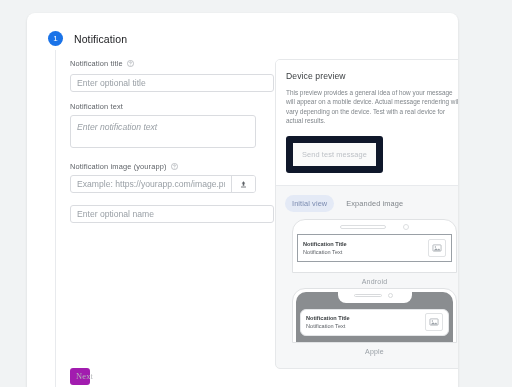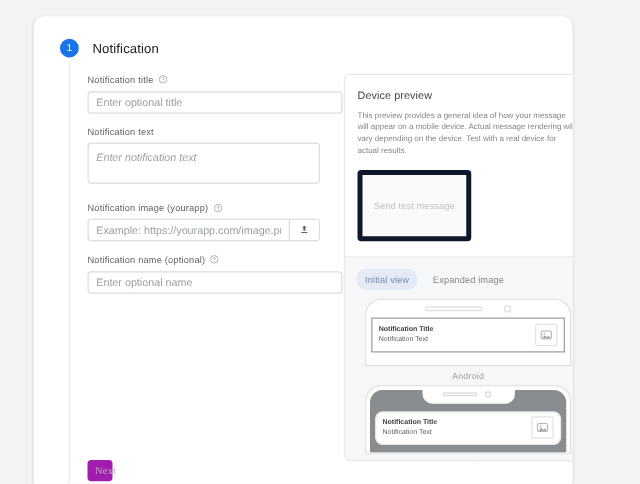--- a/index.html
+++ b/index.html
@@ -205,27 +205,27 @@
     letter-spacing: .1px;
   }
   .preview-desc {
     font-size: 6.4px;
     line-height: 9.4px;
     color: #80868b;
     margin-bottom: 10px;
   }
   .send-test-btn {
     display: inline-block;
-    border: 4px solid #0f172a;
+    border: 7px solid #0f172a;
     border-radius: 3px;
     background: #fafafa;
     color: #bdc1c6;
     font-family: "Liberation Sans", sans-serif;
     font-size: 7.4px;
-    padding: 20px 9px;
+    padding: 7px 9px;
     letter-spacing: .1px;
     cursor: default;
   }
 
   .tabs {
     display: flex;
     align-items: center;
     gap: 5px;
     padding: 9px 9px 4px 9px;
   }
@@ -453,30 +453,20 @@
               <svg viewBox="0 0 16 16" width="9" height="9">
                   <path d="M8 2.4 L11.2 6.0 L9.4 6.0 L9.4 10.0 L6.6 10.0 L6.6 6.0 L4.8 6.0 Z" fill="#5f6368"></path>
                   <rect x="3.6" y="11.7" width="8.8" height="1.5" fill="#5f6368"></rect>
                 </svg>
             </span>
           </div>
         </div>
       </div>
 
       <div class="field">
-        <div class="field-label">
-          <span>Notification name (optional)</span>
-          <span class="help-icon">
-            <svg viewBox="0 0 16 16" width="7" height="7">
-                <circle cx="8" cy="8" r="7" fill="none" stroke="#9aa0a6" stroke-width="1.4"></circle>
-                <path d="M6.1 6.1c0-1.1.9-1.9 1.9-1.9s1.9.8 1.9 1.8c0 1.3-1.6 1.4-1.8 2.6" fill="none" stroke="#9aa0a6" stroke-width="1.4" stroke-linecap="round"></path>
-                <circle cx="8" cy="11.6" r="0.95" fill="#9aa0a6"></circle>
-              </svg>
-          </span>
-        </div>
         <input class="text-input" type="text" placeholder="Enter optional name" style="">
       </div>
 
     </div>
 
     <button class="next-btn">Next</button>
 
     <div class="preview-panel">
 
       <div class="preview-head">

